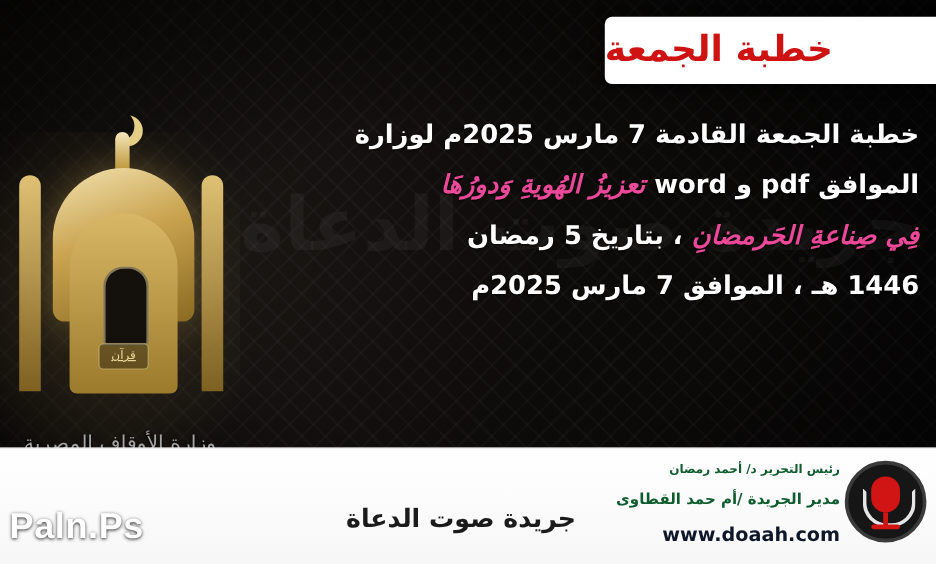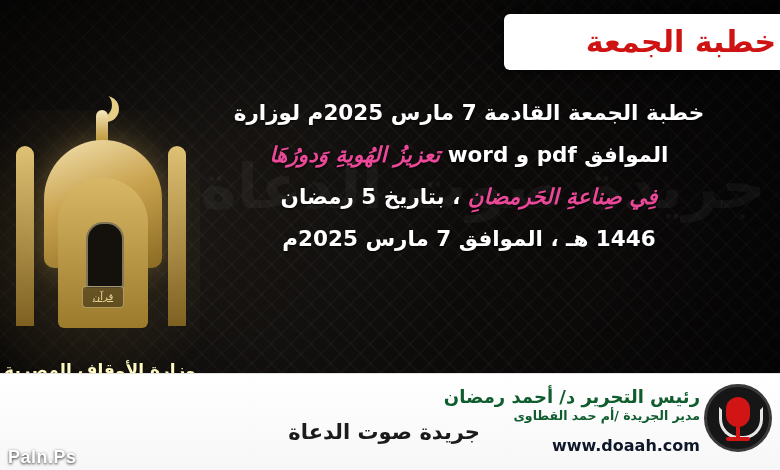--- a/index.html
+++ b/index.html
@@ -59,36 +59,36 @@
     border-radius: 6px 0 0 6px;
     box-shadow: 0 2px 10px rgba(0,0,0,0.6);
   }
   .top-banner-title {
     position: absolute;
     left: 0;
     top: 0;
     width: 272px;
     height: 56px;
     line-height: 56px;
-    text-align: right;
+    text-align: left;
     direction: rtl;
     color: #cf1212;
     font-size: 30px;
     font-weight: bold;
     font-family: "DejaVu Sans", sans-serif;
   }
 
   
   .main-text {
     position: absolute;
-    left: 184px;
+    left: 196px;
     top: 92px;
     width: 570px;
     direction: rtl;
-    text-align: center;
+    text-align: right;
     color: #ffffff;
     font-size: 21.5px;
     font-weight: bold;
     line-height: 1.95;
     font-family: "DejaVu Sans", sans-serif;
     text-shadow: 0 1px 2px rgba(0,0,0,0.8);
   }
   .main-text .hl {
     color: #ec4899;
     font-style: italic;
@@ -177,23 +177,23 @@
     direction: rtl;
     text-decoration: underline;
   }
   .logo-caption-ar {
     position: absolute;
     left: 0;
     top: 270px;
     width: 200px;
     text-align: center;
     direction: rtl;
-    color: #fef9c3;
+    color: #a3a3a3;
     font-size: 17px;
-    font-weight: bold;
+    font-weight: normal;
     text-shadow: 0 1px 2px #000;
   }
   .logo-caption-en {
     position: absolute;
     left: 0;
     top: 300px;
     width: 190px;
     text-align: center;
     color: #d9cb9c;
     font-size: 9.5px;
@@ -241,21 +241,21 @@
     color: #1b1b1b;
     font-size: 21px;
     font-weight: bold;
   }
   .credit-line1 {
     position: absolute;
     right: 80px;
     top: 12px;
     direction: rtl;
     color: #0f5c2e;
-    font-size: 18px;
+    font-size: 10px;
     font-weight: bold;
     margin-left: 40px;
   }
   .credit-line2 {
     position: absolute;
     right: 80px;
     top: 34px;
     direction: rtl;
     color: #0f5c2e;
     font-size: 12.5px;
@@ -315,23 +315,23 @@
     height: 26px;
     border: 3px solid #e6e6e6;
     border-top-color: transparent;
     border-radius: 0 0 20px 20px;
   }
 
   
   .corner-watermark {
     position: absolute;
     left: 8px;
-    bottom: 2px;
+    bottom: 14px;
     color: #ffffff;
-    font-size: 18px;
+    font-size: 30px;
     font-weight: bold;
     letter-spacing: 0.5px;
     text-shadow: 0 1px 3px rgba(0,0,0,0.85);
     font-family: "Liberation Sans", sans-serif;
   }
 </style>
 </head>
 <body>
 
 <div class="stage">

